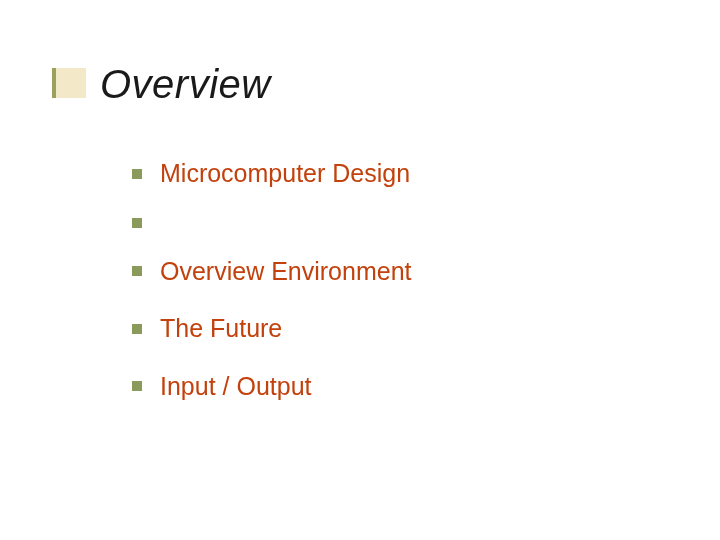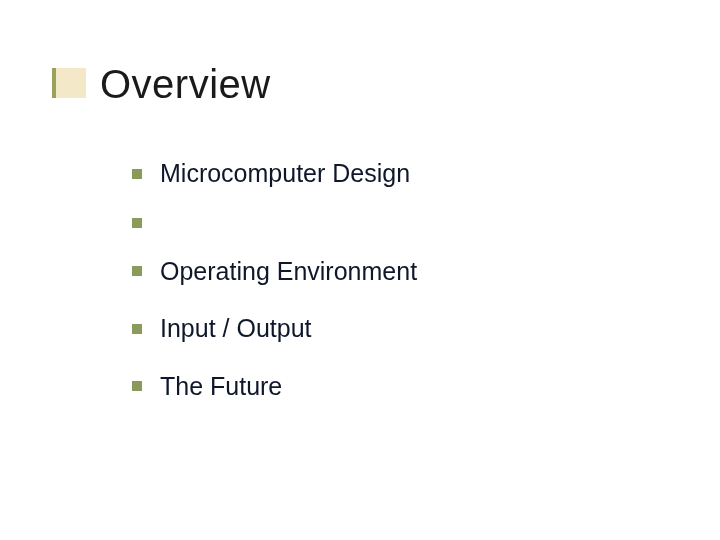--- a/index.html
+++ b/index.html
@@ -26,41 +26,42 @@
     background: #f3e9c8;
     border-left: 4px solid #9aa15a;
   }
   .title-text {
     position: relative;
     margin-left: 48px;
     font-size: 40px;
     color: #1a1a1a;
     letter-spacing: 0.5px;
     font-weight: 400;
+    font-style: italic;
   }
   .bullets {
     position: absolute;
     left: 132px;
     top: 160px;
   }
   .bullet-row {
     display: flex;
     align-items: center;
     margin-bottom: 30px;
   }
   .bullet-marker {
     width: 10px;
     height: 10px;
     background: #8a9a5b;
     margin-right: 18px;
     flex: 0 0 auto;
   }
   .bullet-text {
     font-size: 25px;
-    color: #0f172a;
+    color: #c2410c;
     line-height: 1.1;
   }
 </style>
 </head>
 <body>
 
 <div class="title-block">
   <div class="accent-square"></div>
   <div class="title-text">Overview</div>
 </div>
@@ -68,23 +69,23 @@
 <div class="bullets">
   <div class="bullet-row">
     <div class="bullet-marker"></div>
     <div class="bullet-text">Microcomputer Design</div>
   </div>
   <div class="bullet-row">
     <div class="bullet-marker"></div>
   </div>
   <div class="bullet-row">
     <div class="bullet-marker"></div>
-    <div class="bullet-text">Operating Environment</div>
+    <div class="bullet-text">Overview Environment</div>
+  </div>
+  <div class="bullet-row">
+    <div class="bullet-marker"></div>
+    <div class="bullet-text">The Future</div>
   </div>
   <div class="bullet-row">
     <div class="bullet-marker"></div>
     <div class="bullet-text">Input / Output</div>
   </div>
-  <div class="bullet-row">
-    <div class="bullet-marker"></div>
-    <div class="bullet-text">The Future</div>
-  </div>
 </div>
 
 </body></html>

